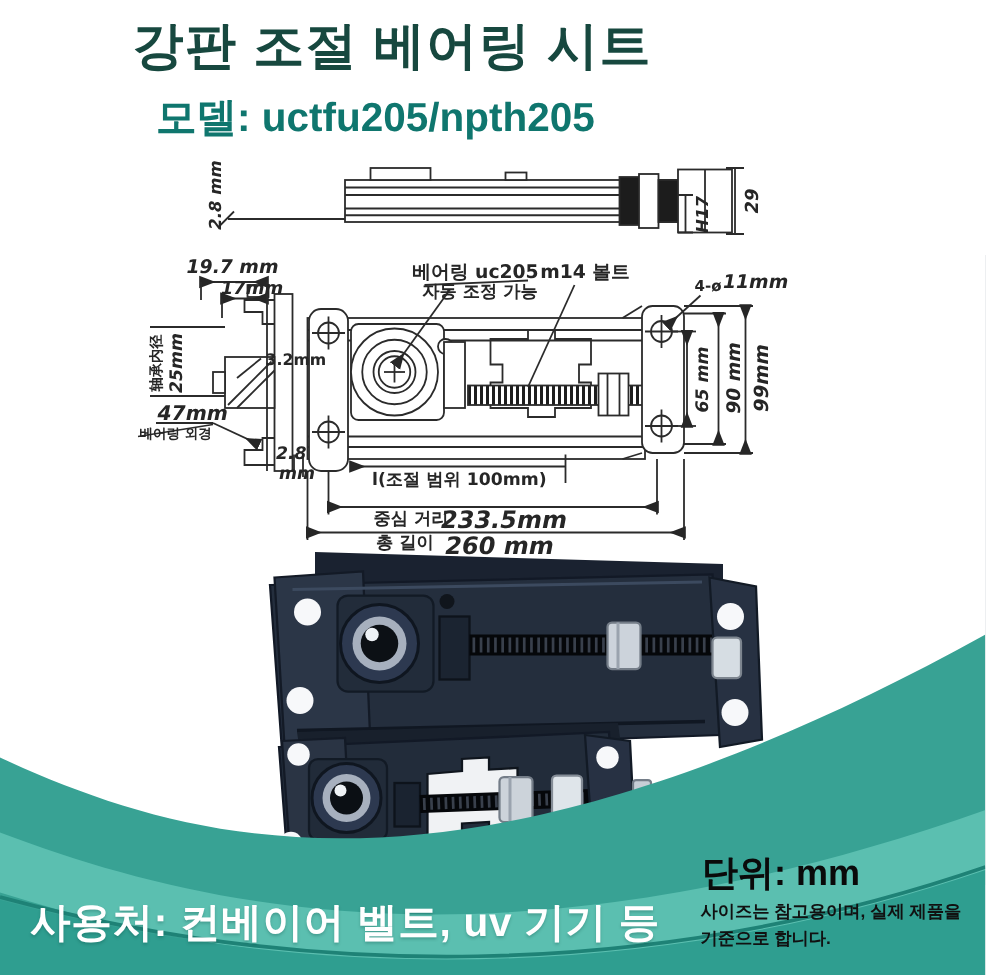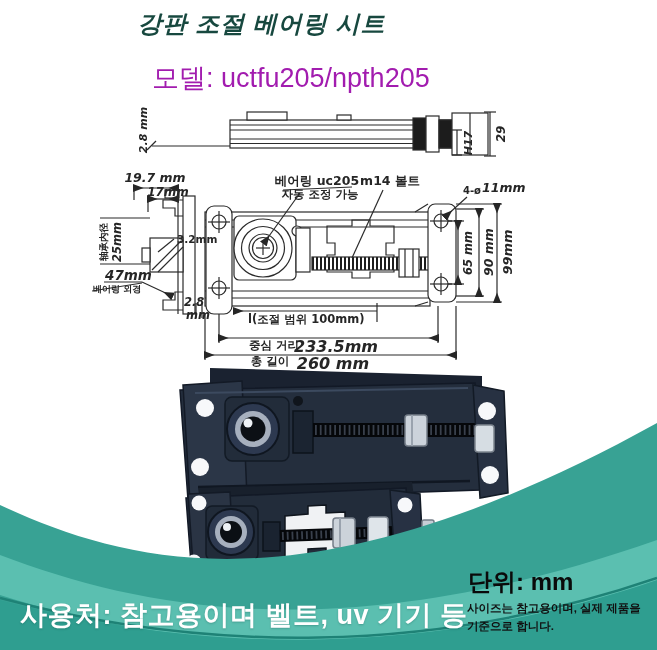--- a/index.html
+++ b/index.html
@@ -3,25 +3,25 @@
 <meta charset="utf-8">
 <style>
   html,body{margin:0;padding:0;background:#dfe3e6;}
   .canvas{
     position:relative;width:657px;height:650px;margin:0 auto;
     background:#ffffff;overflow:hidden;
     font-family:"Liberation Sans","DejaVu Sans",sans-serif;
   }
   .title{
     position:absolute;top:8px;left:0;width:523px;text-align:center;
-    font-size:24px;font-weight:bold;color:#17483f;letter-spacing:1px;font-style:italic;
+    font-size:34px;font-weight:bold;color:#17483f;letter-spacing:1px;
   }
   .model{
     position:absolute;top:60px;left:104px;
-    font-size:27px;font-weight:normal;color:#a21caf;letter-spacing:0px;margin-left:48px;
+    font-size:27px;font-weight:bold;color:#0f766e;letter-spacing:0px;
   }
   .none-label{
     position:absolute;top:369px;left:110px;
     font-size:38px;font-weight:900;color:#050505;letter-spacing:3px;
   }
   svg text{font-family:"DejaVu Sans","Liberation Sans",sans-serif;fill:#262626;}
   .dim{font-style:italic;font-weight:bold;}
   .lbl{font-weight:bold;}
   .usage{
     position:absolute;top:597px;left:20px;
@@ -262,17 +262,17 @@
     </g>
   </svg>
 
   <svg class="abs" style="left:0;top:420px" width="657" height="230" viewBox="0 0 657 230">
     <path d="M0,85 C130,145 310,195 657,3 L657,230 L0,230 Z" fill="#38a294"></path>
     <path d="M0,135 C150,192 350,228 657,120 L657,170 C420,248 180,232 0,175 Z" fill="#5bbfb0"></path>
     <path d="M0,178 C200,232 430,236 657,158" stroke="#1e8276" stroke-width="2.5" fill="none"></path>
     <path d="M0,180 C200,234 430,238 657,160 L657,230 L0,230 Z" fill="#2f9e90"></path>
   </svg>
 
-  <div class="usage">사용처: 참고용이며 벨트, uv 기기 등</div>
+  <div class="usage">사용처: 컨베이어 벨트, uv 기기 등</div>
   <div class="unit">단위: mm</div>
   <div class="disclaimer">사이즈는 참고용이며, 실제 제품을 기준으로 합니다.</div>
 
 </div>
 
 </body></html>

